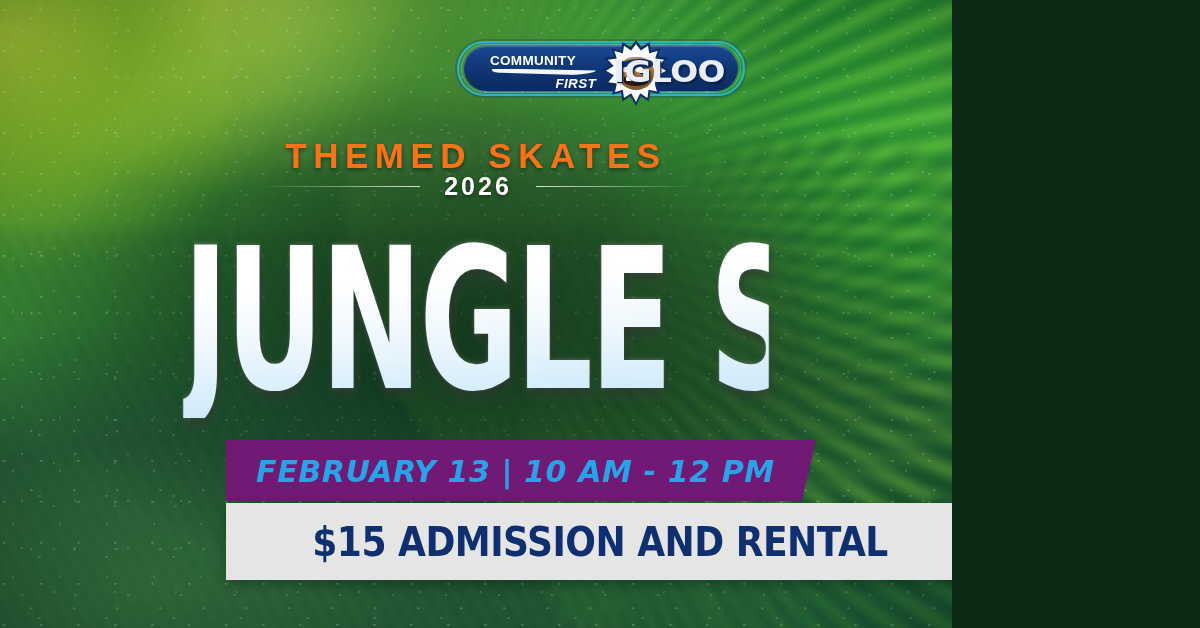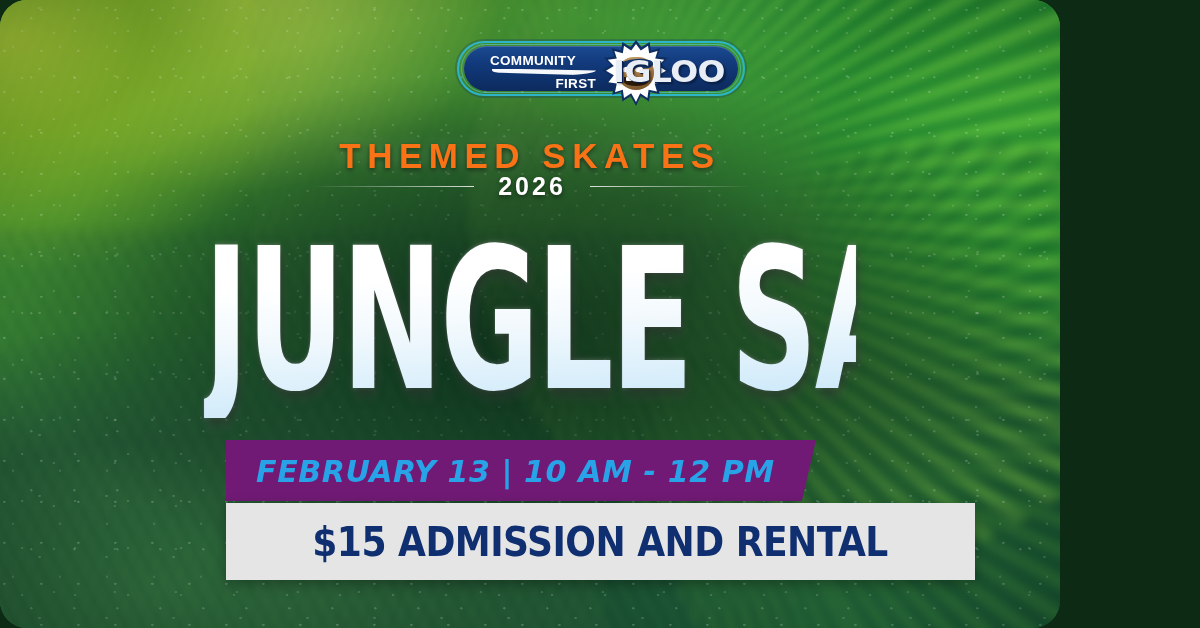--- a/index.html
+++ b/index.html
@@ -1,23 +1,22 @@
 <!DOCTYPE html>
 <html><head>
 <meta charset="utf-8">
 <style>
   * { margin:0; padding:0; box-sizing:border-box; }
   html,body { width:1200px; height:628px; overflow:hidden; background:#0d2b14; }
 
   .poster{
     position:relative;
-    width:1060px; height:628px;
+    width:952px; height:628px;
     overflow:hidden;
     font-family:"Liberation Sans", sans-serif;
-    border-radius:27px;
   }
 
   
   .bg{ position:absolute; inset:0; overflow:hidden; }
 
   .bg-base{
     position:absolute; inset:-8%;
     background:
       radial-gradient(ellipse 38% 46% at 8% 12%,  #a8c531 0%, #7fae25 28%, rgba(90,140,35,0) 70%),
       radial-gradient(ellipse 30% 38% at 26% 6%,  #b7cf4a 0%, rgba(140,175,45,0) 72%),
@@ -131,21 +130,21 @@
     text-align:left;
   }
   .cf-1{ font-size:13.5px; font-weight:bold; letter-spacing:.3px; }
   .cf-swoosh{
     width:104px; height:7px; margin:1px 0 0 2px;
     background:#ffffff;
     border-radius:0 0 60% 60% / 0 0 100% 100%;
     clip-path:polygon(0 0, 100% 30%, 100% 100%, 0 58%);
     opacity:.97;
   }
-  .cf-2{ font-size:13.5px; font-weight:bold; letter-spacing:.3px; text-align:right; width:106px; margin-top:1px;}
+  .cf-2{ font-size:13.5px; font-weight:bold; letter-spacing:.3px; text-align:right; width:106px; margin-top:1px;font-style:italic;}
   .igloo-word{
     position:absolute; right:16px; top:7px;
     font-size:31px; font-weight:bold;
     letter-spacing:-.5px;
     color:#e9edf4;
     font-family:"DejaVu Sans", sans-serif;
     transform:scaleX(1.06);
     text-shadow:1px 1px 0 #0a2352, 2px 2px 2px rgba(0,0,0,.4);
   }
   

